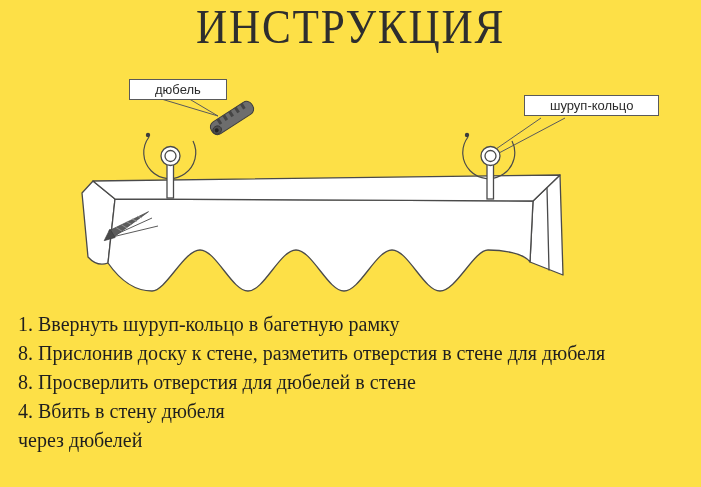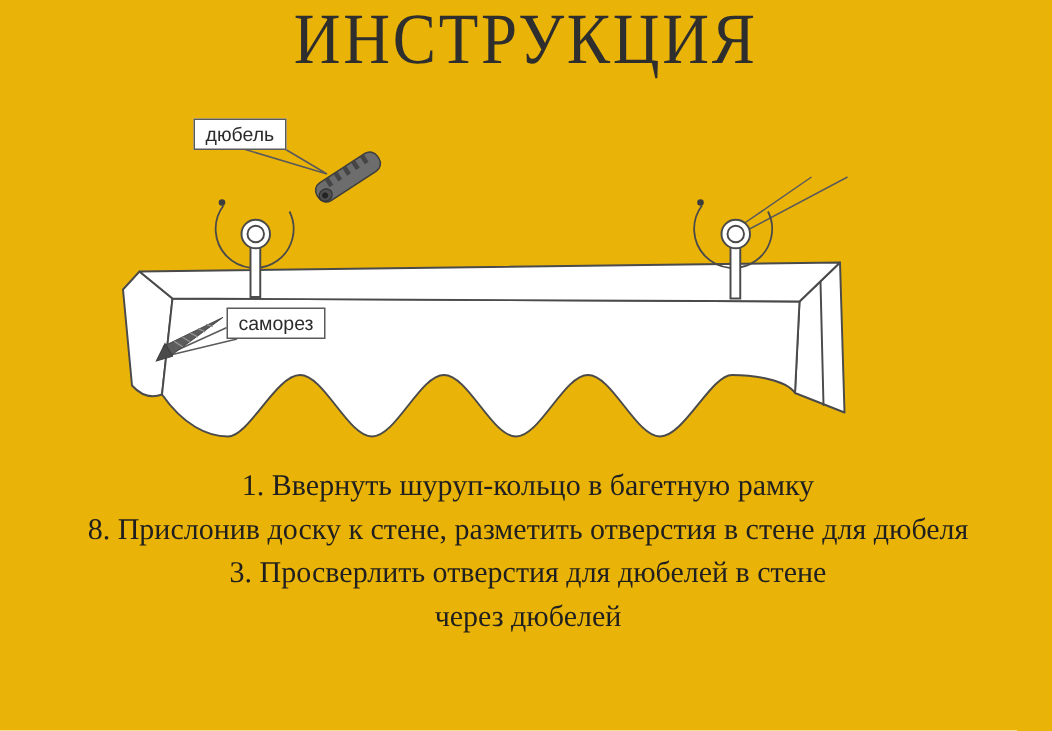--- a/index.html
+++ b/index.html
@@ -1,19 +1,19 @@
 <!DOCTYPE html>
 <html><head>
 <meta charset="utf-8">
 <style>
   html,body{margin:0;padding:0;background:#ffffff;}
   .page{
     position:relative;
     width:701px;height:487px;
-    background:#eab308;
+    background:#fde047;
     font-family:"Liberation Serif", serif;
     overflow:hidden;
   }
   .title{
     position:absolute;
     top:1px;left:0;width:701px;
     text-align:center;
     font-family:"Liberation Serif", serif;
     font-size:48px;
     line-height:52px;
@@ -27,34 +27,33 @@
     position:absolute;top:0;left:0;width:701px;height:487px;
   }
   .callout{
     position:absolute;
     border:1px solid #5a5a5a;
     background:#ffffff;
     font-family:"Liberation Sans", sans-serif;
     font-size:13px;
     line-height:17px;
     color:#2b2b2b;
-    padding:1px 7px;
+    padding:1px 25px;
     white-space:nowrap;
   }
   .callout-dowel{left:129px;top:79px;}
   .callout-screw-ring{left:524px;top:95px;}
   .callout-samorez{left:151px;top:205px;}
   .instructions{
     position:absolute;
     left:18px;top:310px;width:668px;
     font-family:"Liberation Serif", serif;
     font-size:20px;
     line-height:29px;
     color:#1f1f1f;
-    text-align:center;
   }
   .instr-line{white-space:nowrap;}
 </style>
 </head>
 <body>
 
 <div class="page">
 
   <div class="title">ИНСТРУКЦИЯ</div>
 
@@ -112,24 +111,25 @@
         <line x1="0" y1="-2.5" x2="3" y2="2.5"></line>
         <line x1="6" y1="-2.2" x2="9" y2="2.2"></line>
         <line x1="12" y1="-1.8" x2="15" y2="1.8"></line>
       </g>
     </g>
   </svg>
 
   <div class="callout callout-dowel">
     <span>дюбель</span>
   </div>
-  <div class="callout callout-samorez">
-    <span>саморез</span>
+  <div class="callout callout-screw-ring">
+    <span>шуруп-кольцо</span>
   </div>
 
   <div class="instructions">
     <div class="instr-line">1. Ввернуть шуруп-кольцо в багетную рамку</div>
     <div class="instr-line">8. Прислонив доску к стене, разметить отверстия в стене для дюбеля</div>
-    <div class="instr-line">3. Просверлить отверстия для дюбелей в стене</div>
+    <div class="instr-line">8. Просверлить отверстия для дюбелей в стене</div>
+    <div class="instr-line">4. Вбить в стену дюбеля</div>
     <div class="instr-line">через дюбелей</div>
   </div>
 
 </div>
 
 </body></html>

